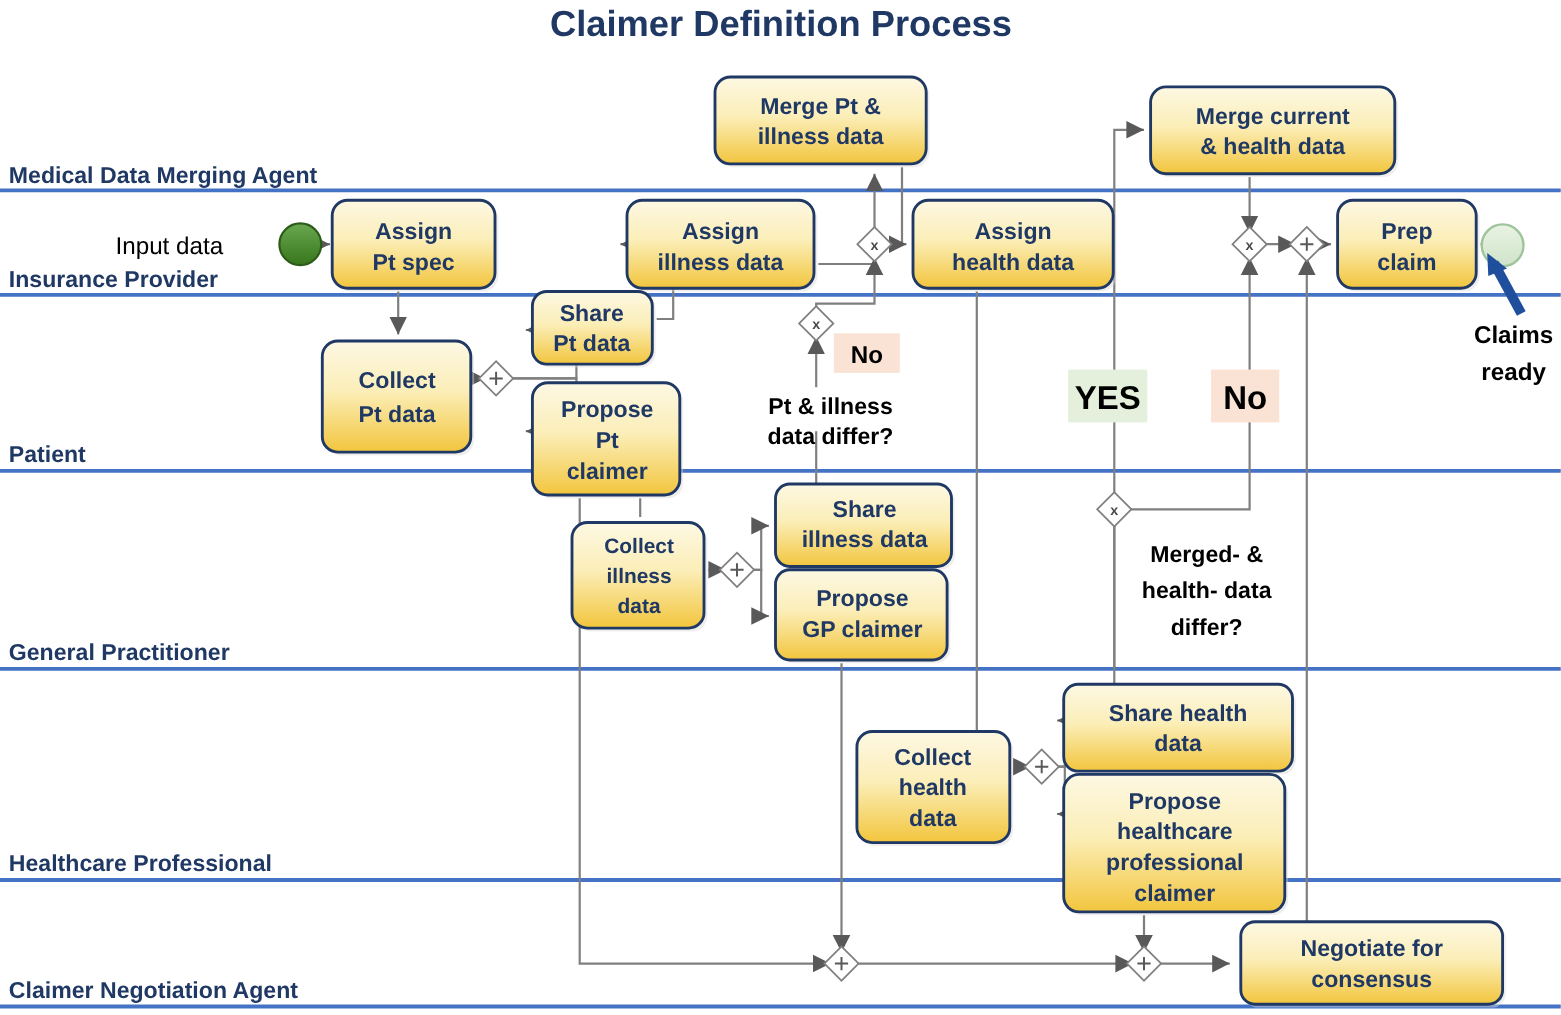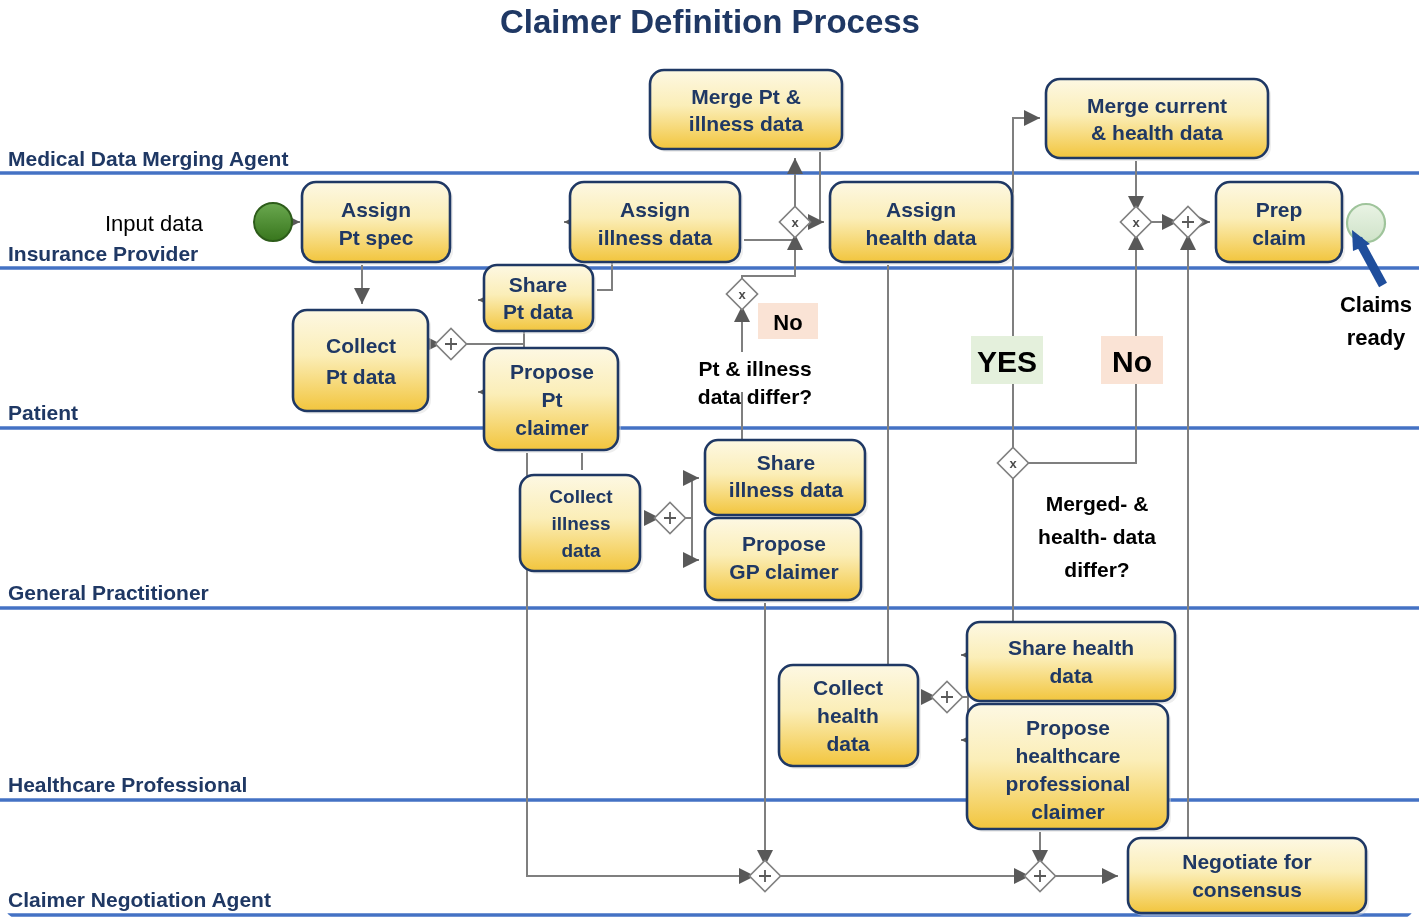--- a/index.html
+++ b/index.html
@@ -1,17 +1,17 @@
 <!DOCTYPE html>
 <html><head>
 <meta charset="utf-8">
 <style>
   html,body{margin:0;padding:0;background:#ffffff;}
   body{width:1419px;height:923px;font-family:"Liberation Sans",sans-serif;}
-  #stage{position:relative;width:1419px;height:923px;overflow:hidden;background:#fff;border-radius:29px;}
+  #stage{position:relative;width:1419px;height:923px;overflow:hidden;background:#fff;}
   svg{position:absolute;left:0;top:0;width:1419px;height:923px;}
   .ttl{font-family:"Liberation Sans",sans-serif;font-weight:bold;font-size:33px;fill:#1f3864;}
   .lane{font-family:"Liberation Sans",sans-serif;font-weight:bold;font-size:21px;fill:#1f3864;}
   .task{font-family:"Liberation Sans",sans-serif;font-weight:bold;fill:#1f3864;font-size:21px;text-anchor:middle;}
   .task.sm{font-size:19px;}
   .anno{font-family:"Liberation Sans",sans-serif;font-weight:bold;font-size:21px;fill:#000;text-anchor:middle;}
   .plain{font-family:"Liberation Sans",sans-serif;font-size:22px;fill:#000;}
   .ylab{font-family:"Liberation Sans",sans-serif;font-weight:bold;font-size:22px;fill:#000;text-anchor:middle;}
   .gw{font-family:"Liberation Sans",sans-serif;font-size:13px;fill:#4a4a4a;text-anchor:middle;font-weight:bold;}
 </style>

